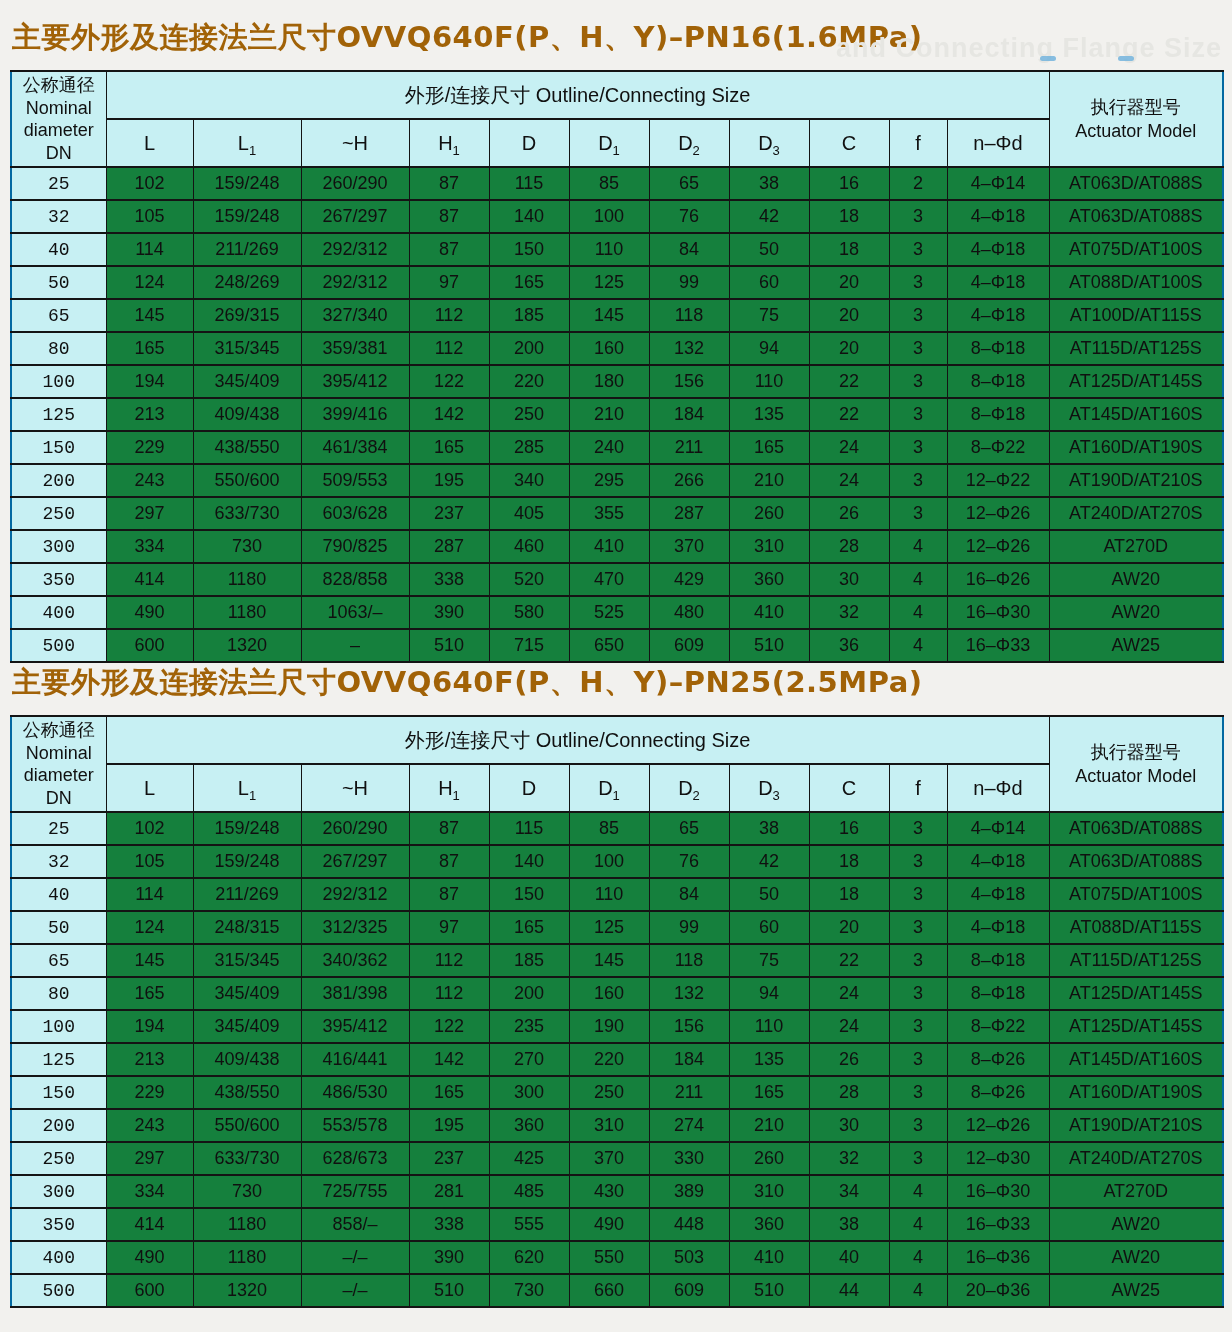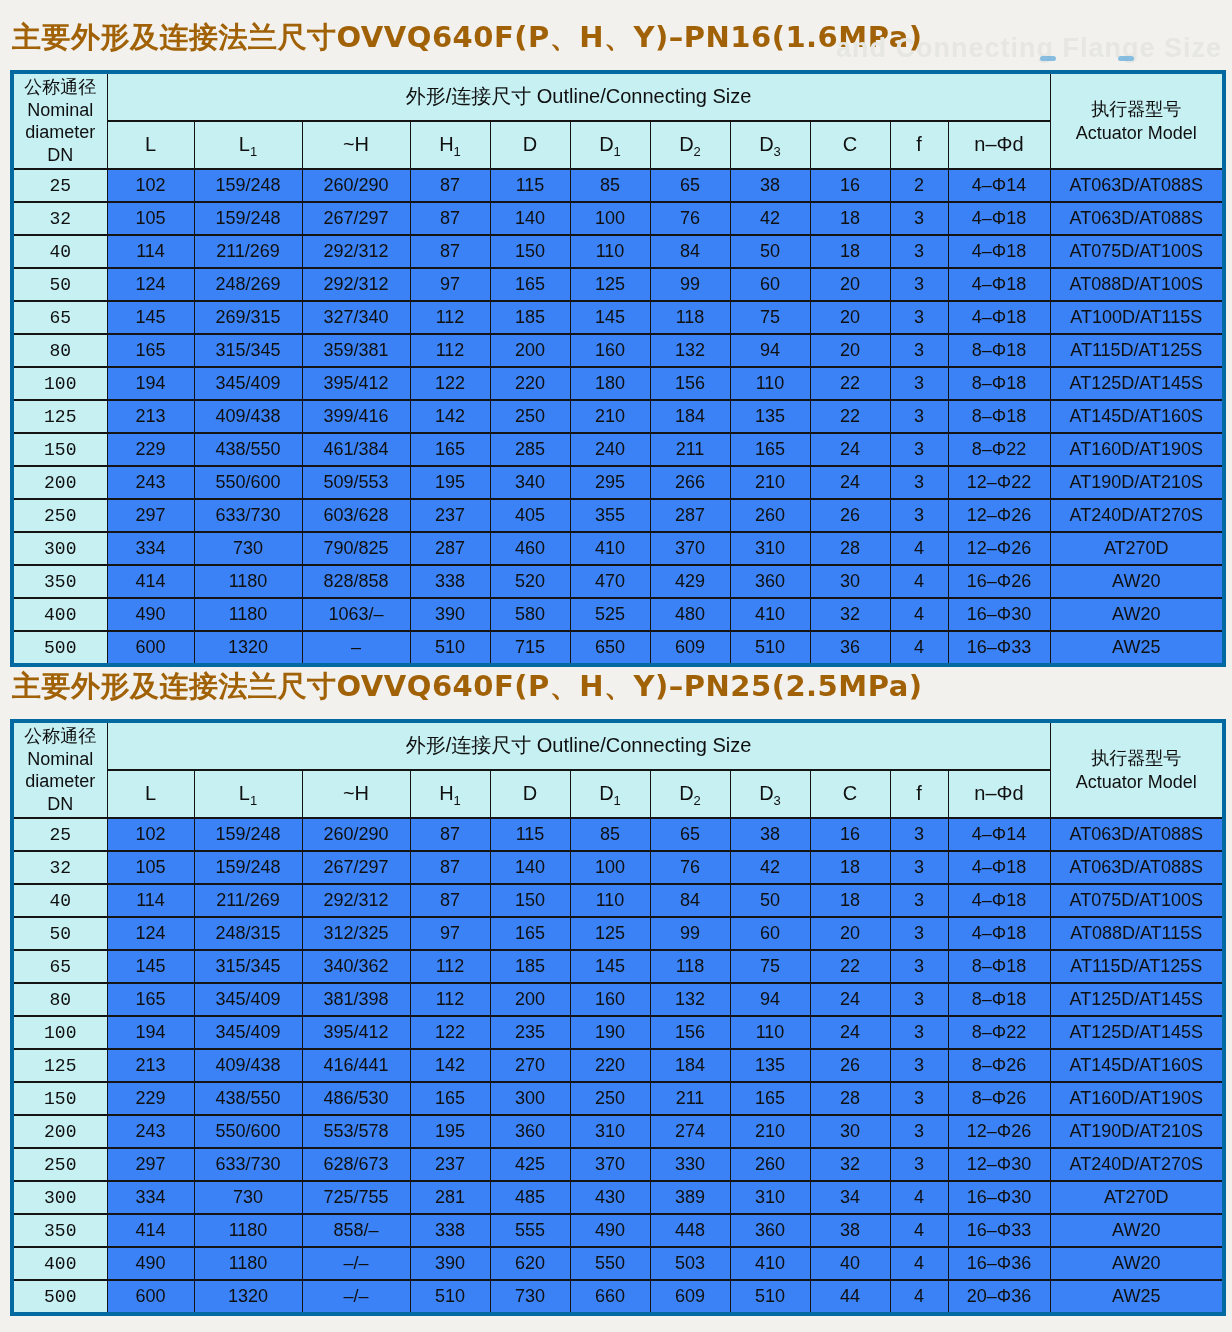--- a/index.html
+++ b/index.html
@@ -18,22 +18,22 @@
     margin:0 0 12px 2px;
     letter-spacing:0.5px;
     font-family:"DejaVu Sans","Liberation Sans",sans-serif;
     white-space:nowrap;
   }
   .title2 { }
   table.spec {
     border-collapse:collapse;
     table-layout:fixed;
     width:1212px;
-    background:#3b82f6;
-    border:4px solid #0369a1;
+    background:#15803d;
+    border:2px solid #0369a1;
   }
   .spec th, .spec td {
     border:1px solid #141414;
     text-align:center;
     vertical-align:middle;
     padding:0;
     overflow:hidden;
     color:#101010;
   }
   .spec td {

